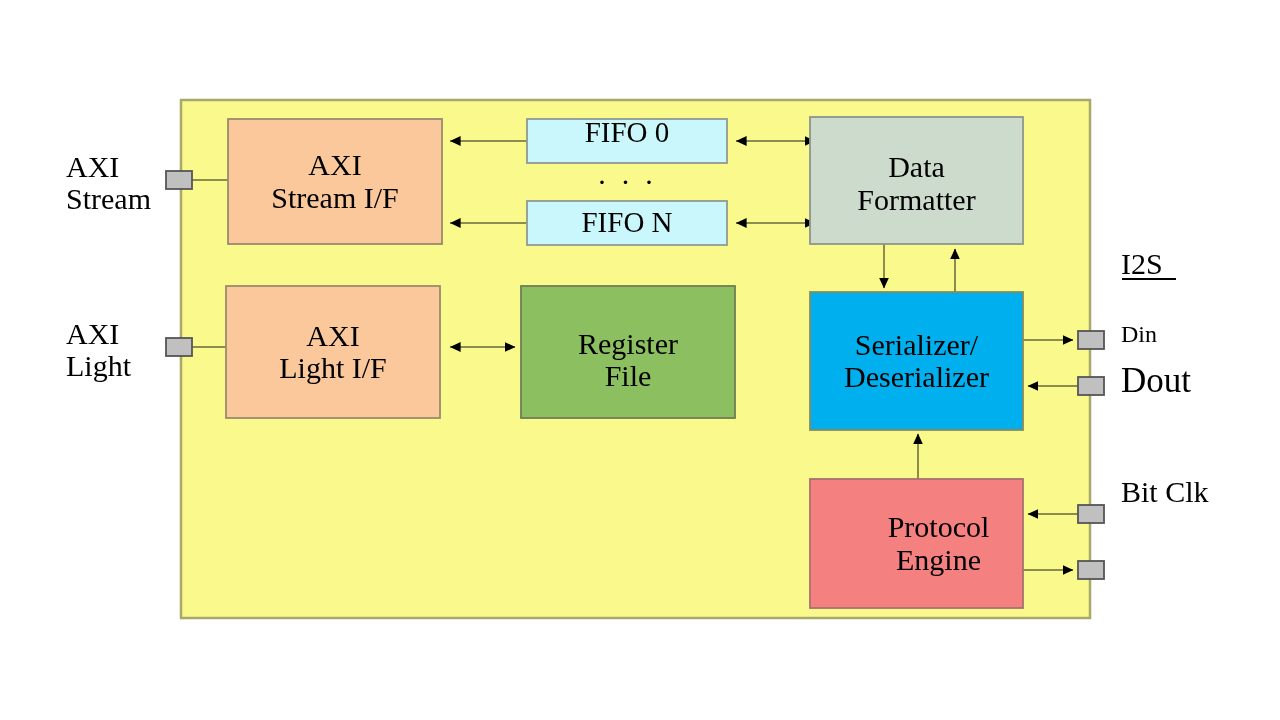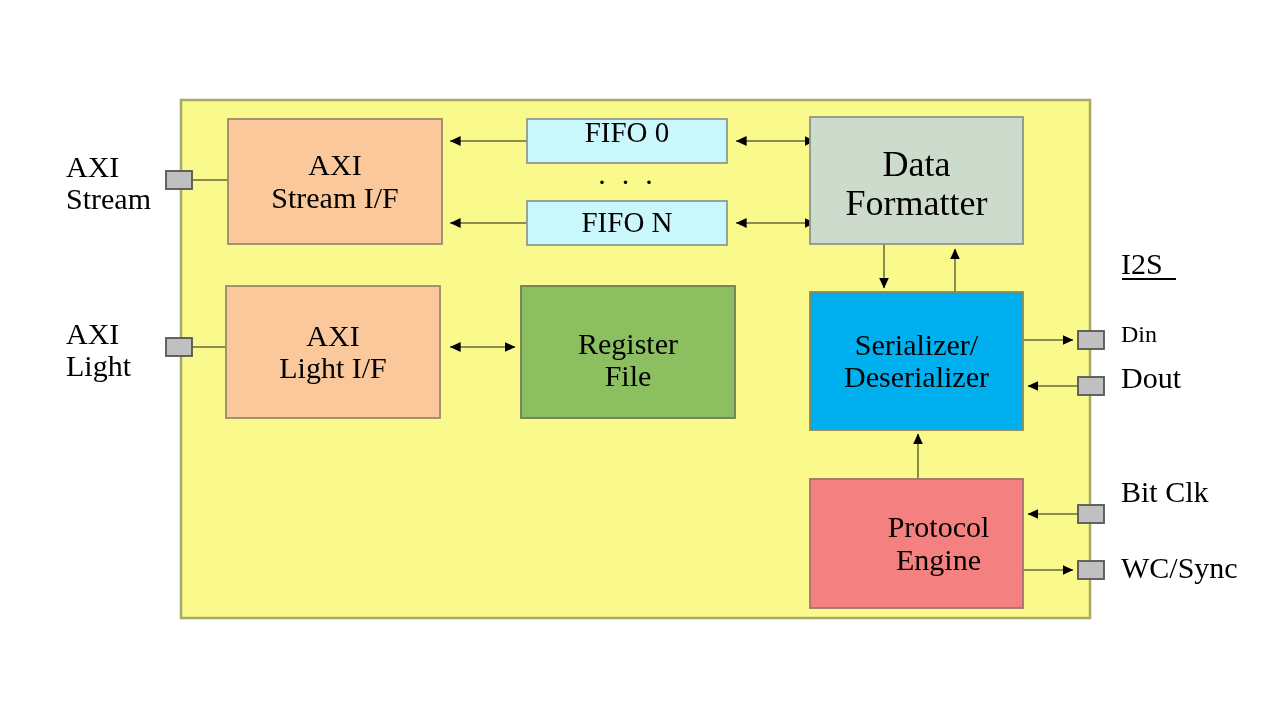--- a/index.html
+++ b/index.html
@@ -118,21 +118,21 @@
 
   <div class="blk-label" style="left:226px; top:286px; width:214px; height:132px; font-size:30px;">AXI
 Light I/F</div>
 
   <div class="blk-label" style="left:527px; top:119px; width:200px; height:28px; font-size:29px;">FIFO 0</div>
 
   <div class="blk-label" style="left:527px; top:163px; width:200px; height:38px; font-size:30px; letter-spacing:3px;">· · ·</div>
 
   <div class="blk-label" style="left:527px; top:201px; width:200px; height:44px; font-size:29px;">FIFO N</div>
 
-  <div class="blk-label" style="left:810px; top:117px; width:213px; height:133px; font-size:36px;">Data
+  <div class="blk-label" style="left:810px; top:117px; width:213px; height:133px; font-size:30px;">Data
 Formatter</div>
 
   <div class="blk-label" style="left:521px; top:286px; width:214px; height:148px; font-size:30px;">Register
 File</div>
 
   <div class="blk-label" style="left:806px; top:292px; width:221px; height:138px; font-size:30px;">Serializer/
 Deserializer</div>
 
   <div class="blk-label" style="left:832px; top:479px; width:213px; height:129px; font-size:30px;">Protocol
 Engine</div>
@@ -140,19 +140,18 @@
   <div class="ext-label" style="left:66px; top:151px; font-size:30px; text-align:left;">AXI
 Stream</div>
 
   <div class="ext-label" style="left:66px; top:318px; font-size:30px; text-align:left;">AXI
 Light</div>
 
   <div class="ext-label" style="left:1121px; top:248px; font-size:30px;">I2S</div>
 
   <div class="ext-label" style="left:1121px; top:322px; font-size:24px;">Din</div>
 
-  <div class="ext-label" style="left:1121px; top:362px; font-size:30px;">Dout</div>
+  <div class="ext-label" style="left:1121px; top:362px; font-size:35px;">Dout</div>
 
   <div class="ext-label" style="left:1121px; top:476px; font-size:30px;">Bit Clk</div>
 
-  <div class="ext-label" style="left:1121px; top:552px; font-size:30px;">WC/Sync</div>
 
 </div>
 
 </body></html>

